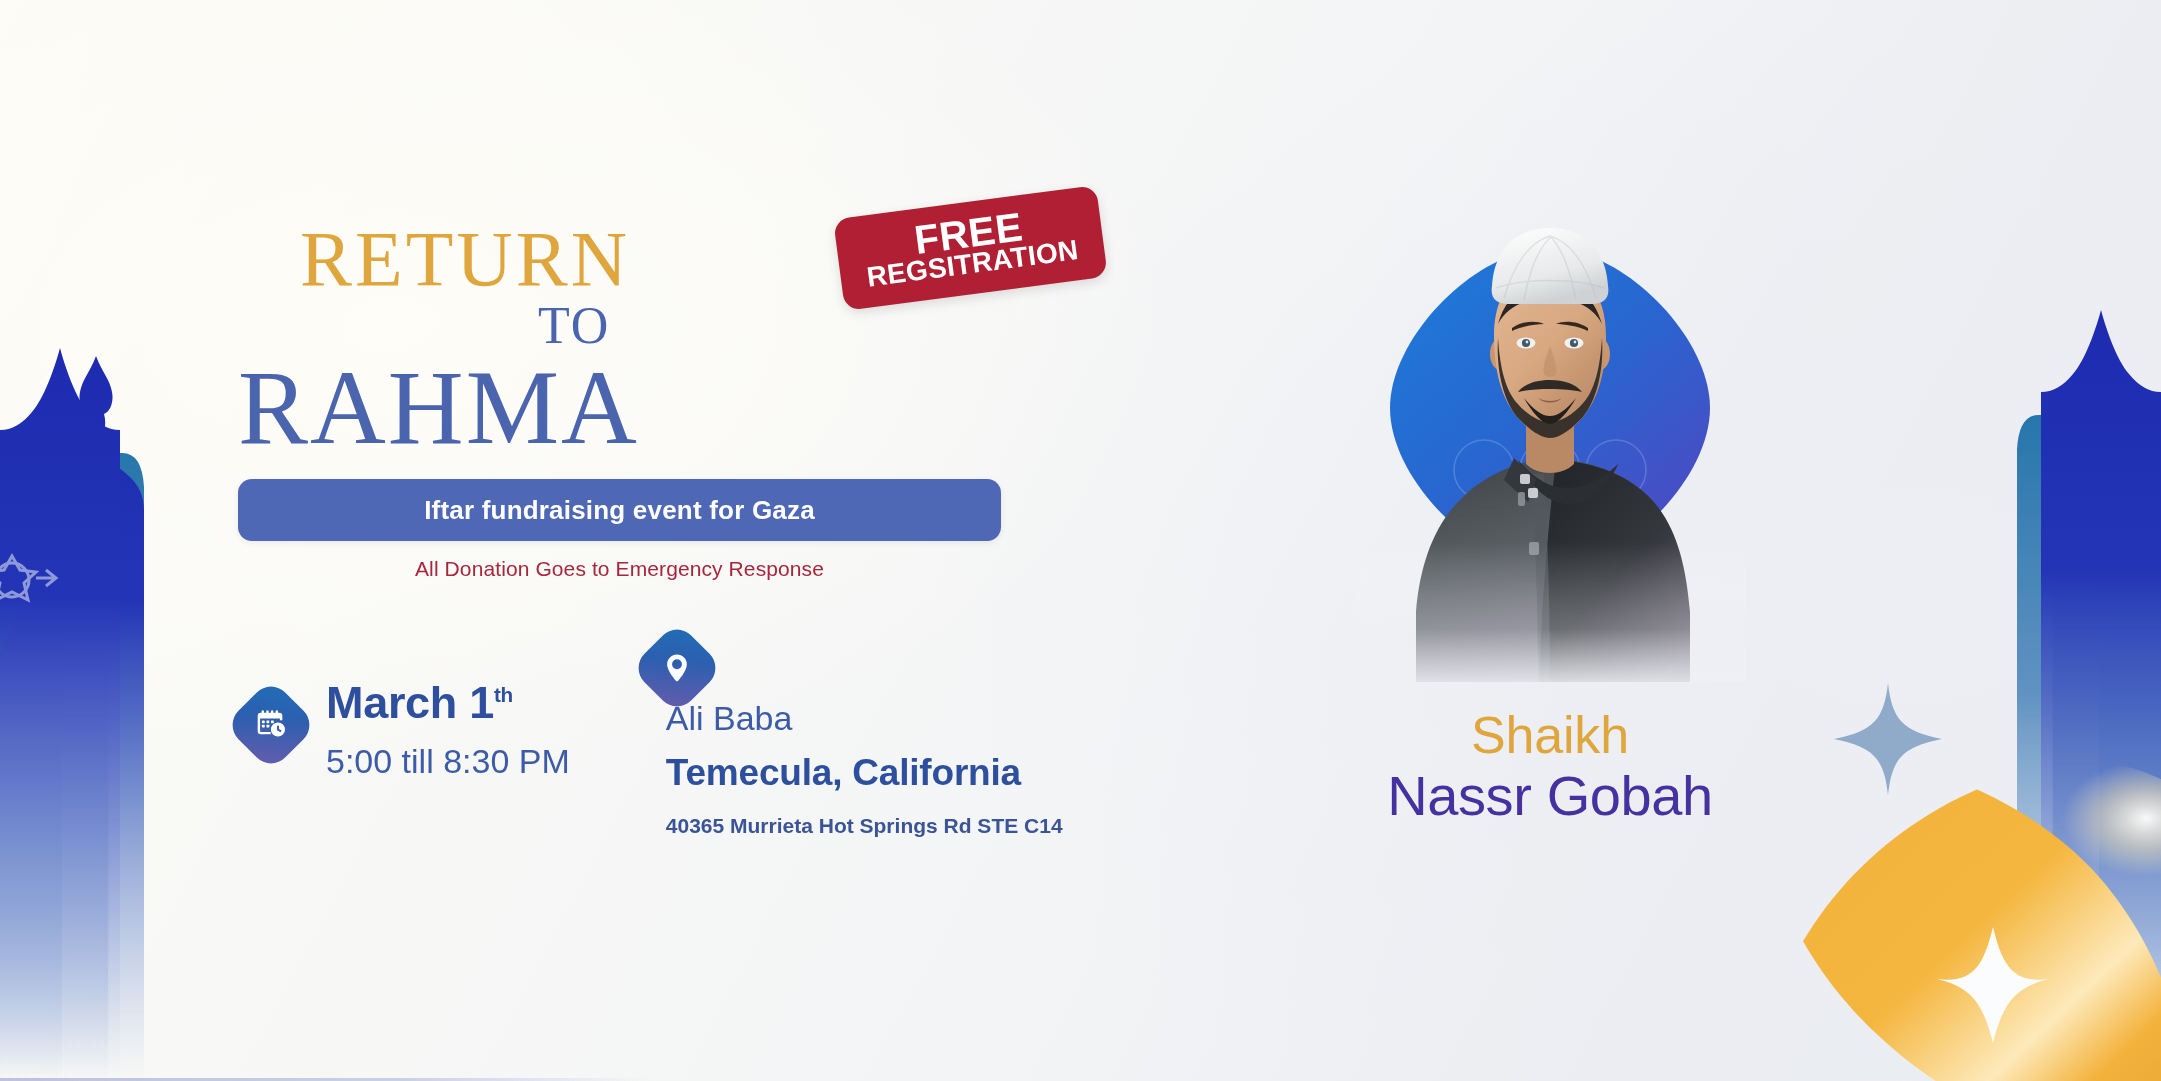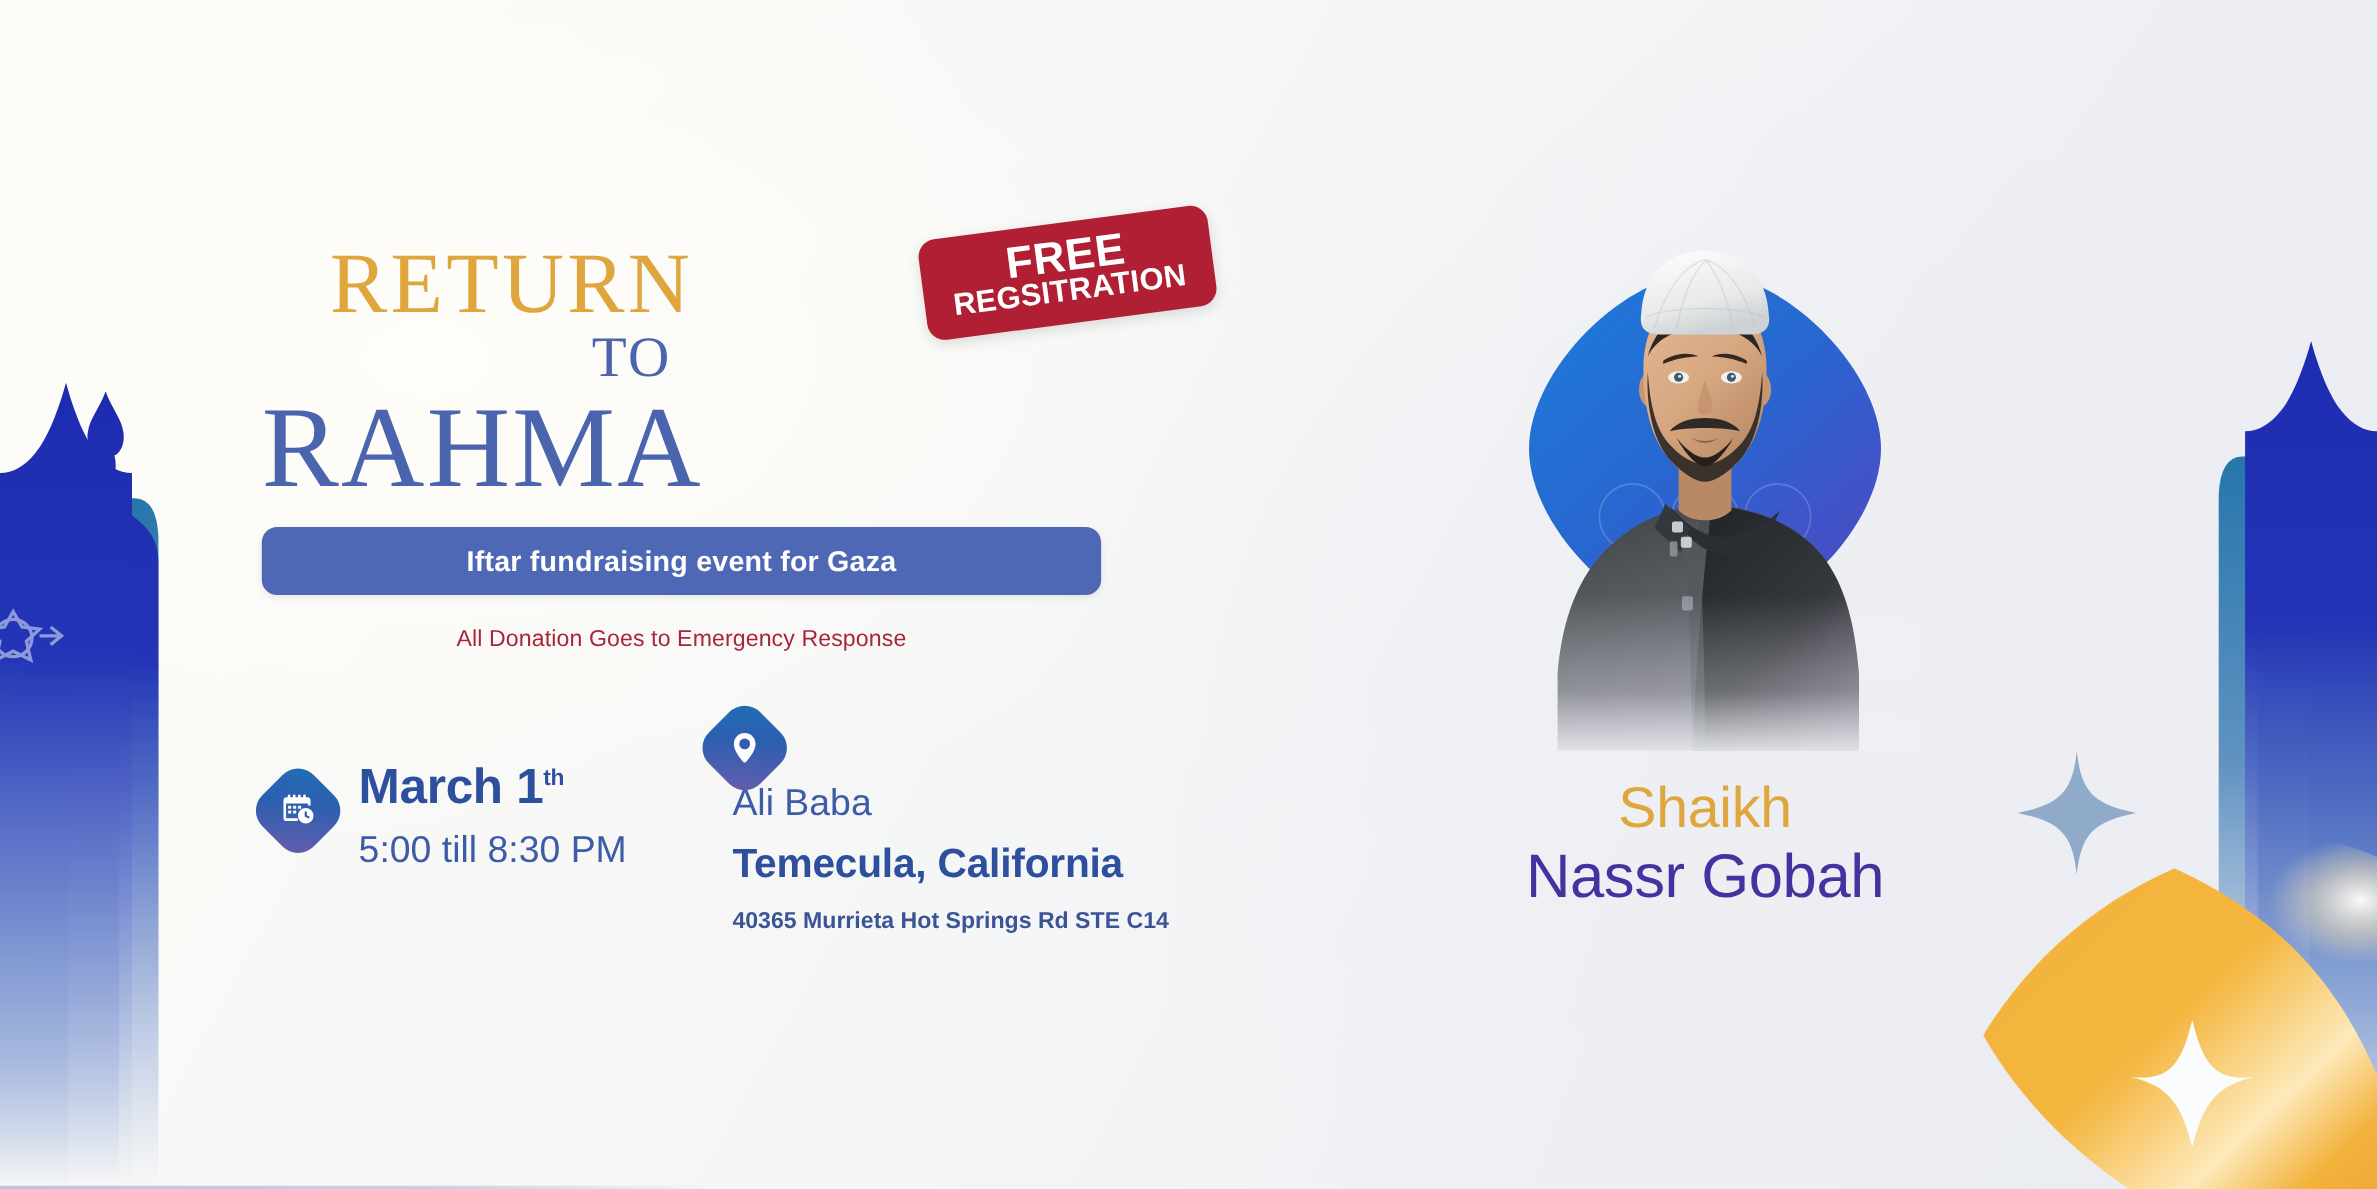--- a/index.html
+++ b/index.html
@@ -120,21 +120,21 @@
     font-weight: bold;
     letter-spacing: 0.2px;
   }
 
   .donation-note {
     width: 763px;
     text-align: center;
     color: #a8263c;
     font-size: 21px;
     font-weight: normal;
-    margin-top: 28px;
+    margin-top: 16px;
     letter-spacing: 0.1px;
   }
 
   
   .info-row {
     display: flex;
     align-items: center;
     margin-top: 42px;
   }
   .info-item { display: flex; align-items: flex-start; }

